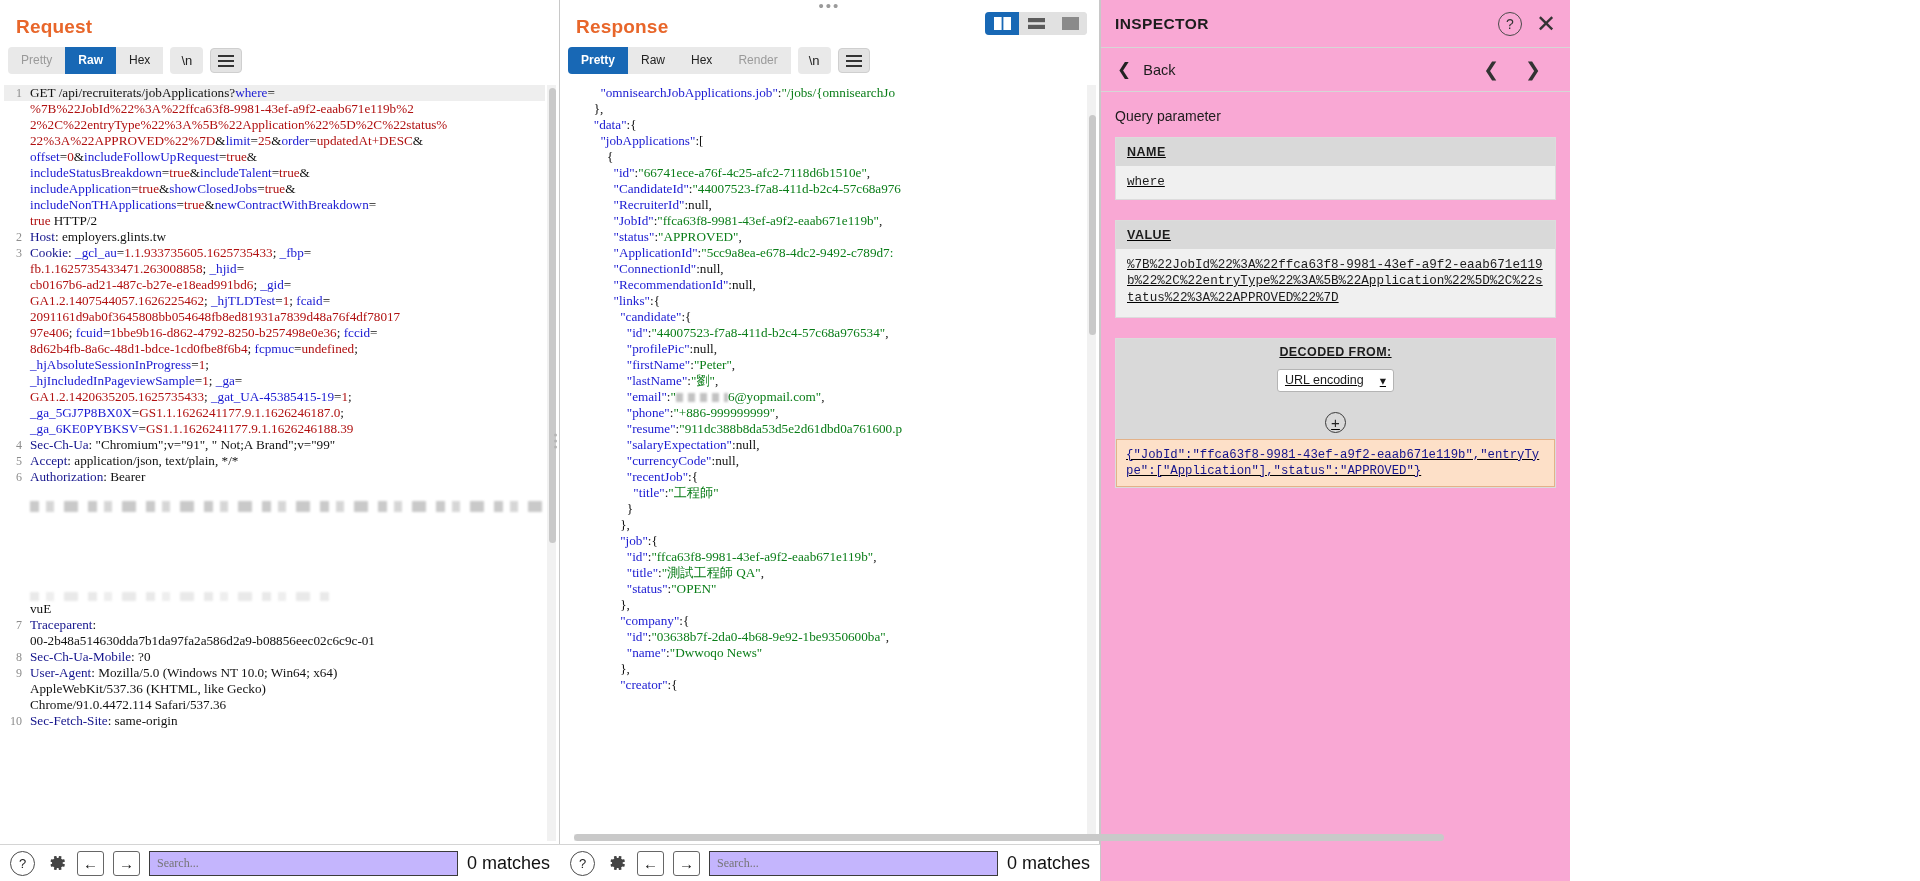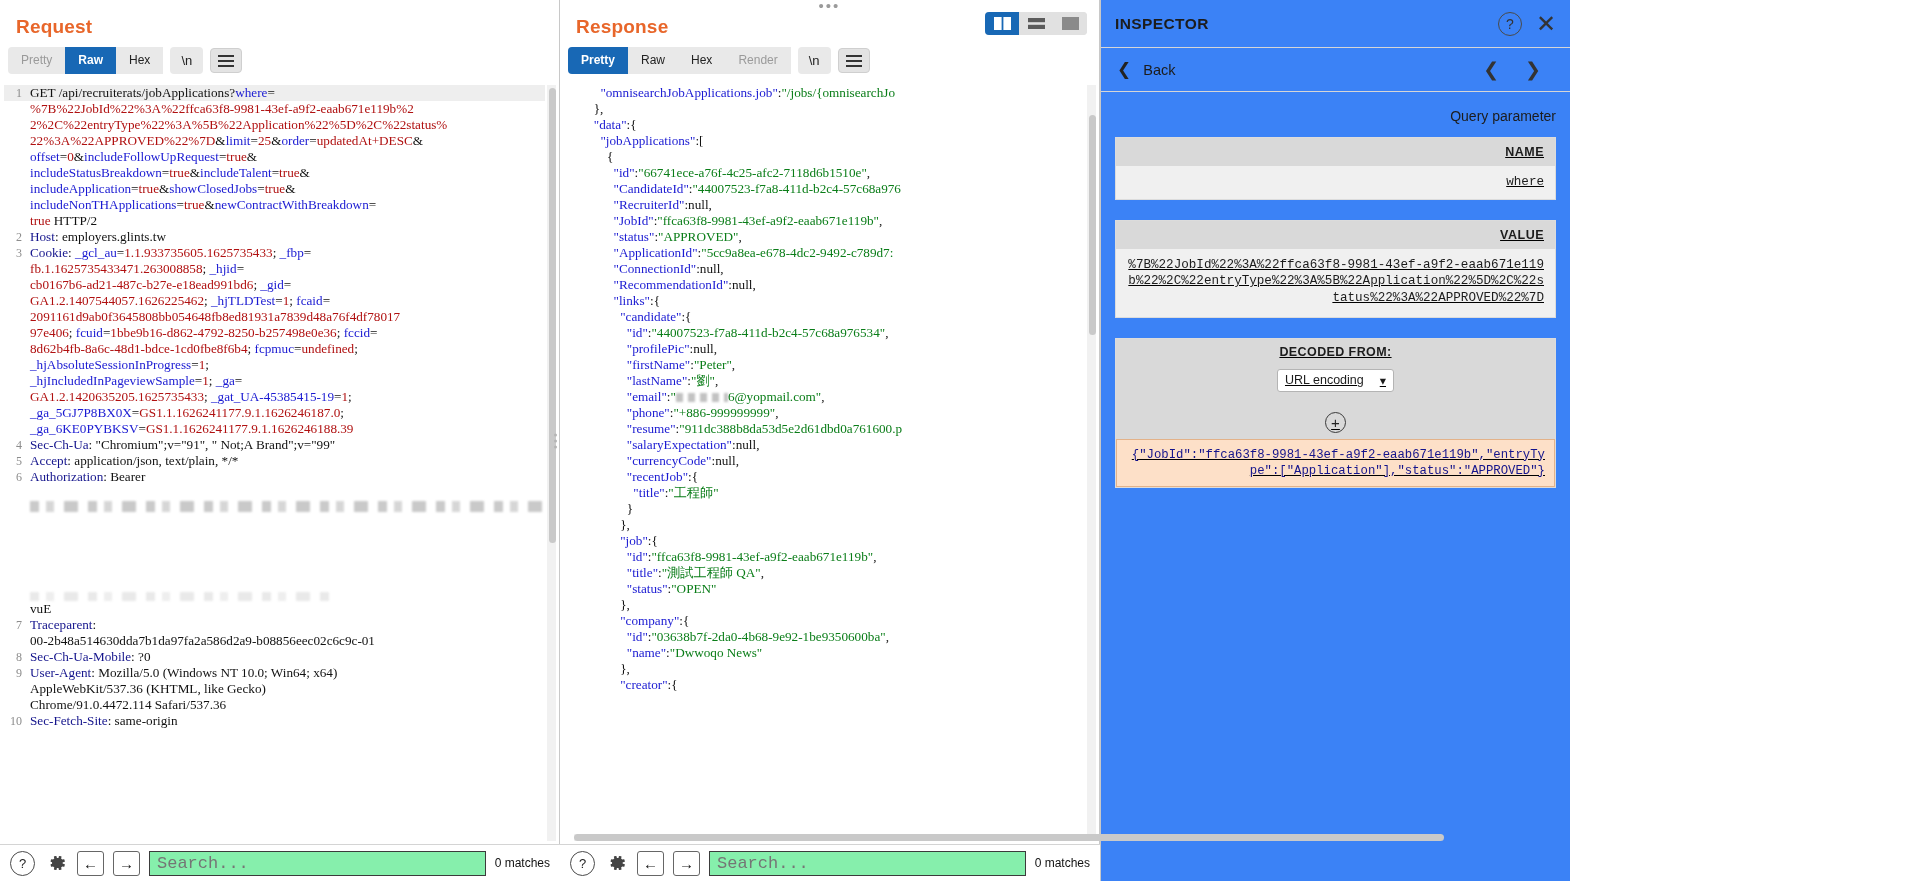--- a/index.html
+++ b/index.html
@@ -105,21 +105,21 @@
 
   
   .splitter-dots {
     position: absolute; top: 50%; transform: translateY(-50%);
     display: flex; flex-direction: column; gap: 3px;
   }
   .splitter-dots i { width: 3px; height: 3px; border-radius: 50%; background: #b5b5b5; }
 
   
   #inspector {
-    width: 470px; background: #3b82f6; border-left: 1px solid #c8c8c8;
+    width: 470px; background: #f9a8d4; border-left: 1px solid #c8c8c8;
     display: flex; flex-direction: column;
   }
   .insp-header {
     height: 48px; display: flex; align-items: center;
     padding: 0 14px; border-bottom: 1px solid #d6d6d6; flex: none;
   }
   .insp-title { font-size: 15.5px; font-weight: bold; color: #1c1c1c; letter-spacing: .4px; }
   .insp-header .spacer { flex: 1; }
   .round-btn {
     width: 24px; height: 24px; border-radius: 50%; border: 1.6px solid #4a4a4a;
@@ -135,21 +135,21 @@
   }
   .back-link { display: flex; align-items: center; gap: 12px; cursor: pointer; }
   .chev { font-size: 17px; color: #222; }
   .back-text { font-size: 14.5px; color: #1c1c1c; }
   .insp-nav .spacer { flex: 1; }
   .nav-arrow {
     font-size: 19px; color: #333; cursor: pointer; padding: 0 13px;
     font-weight: 300;
   }
 
-  .insp-body { padding: 16px 14px 0 14px; overflow: hidden; text-align: right; }
+  .insp-body { padding: 16px 14px 0 14px; overflow: hidden; }
   .insp-section-label { font-size: 14px; color: #1c1c1c; margin-bottom: 13px; }
 
   .field-block { margin-bottom: 20px; border: 1px solid #dcdcdc; text-decoration: underline; }
   .field-head {
     background: #d9d9d9; padding: 7px 11px;
     font-size: 12.5px; font-weight: bold; color: #1c1c1c; letter-spacing: .5px;
   }
   .field-val {
     background: #f0f0f0; padding: 8px 11px;
     font-family: "Liberation Mono", monospace; font-size: 12.6px;
@@ -193,25 +193,25 @@
     display: flex; align-items: center; justify-content: center;
     font-size: 13px; color: #222; cursor: pointer; flex: none;
   }
   .gear { width: 24px; height: 24px; cursor: pointer; flex: none; }
   .arrow-btn {
     width: 27px; height: 25px; border: 1.4px solid #666; border-radius: 3px;
     background: #fff; display: flex; align-items: center; justify-content: center;
     font-size: 15px; color: #111; cursor: pointer; flex: none;
   }
   .search-input {
-    height: 25px; border: 1.4px solid #3b3b3b; background: #86efac;
-    font-size: 17px; padding: 0 7px; color: #111;
-    font-family: Liberation Mono, monospace;
-  }
-  .matches { font-size: 12px; color: #111; white-space: nowrap; }
+    height: 25px; border: 1.4px solid #3b3b3b; background: #c4b5fd;
+    font-size: 12px; padding: 0 7px; color: #111;
+    font-family: Liberation Serif, serif;
+  }
+  .matches { font-size: 18px; color: #111; white-space: nowrap; }
 
   
   .watermark {
     position: absolute; bottom: 0; left: 170px; width: 330px; height: 18px;
     background: repeating-linear-gradient(90deg,
       rgba(110,110,110,.42) 0 14px, rgba(255,255,255,0) 14px 22px,
       rgba(110,110,110,.36) 22px 40px, rgba(255,255,255,0) 40px 52px);
     filter: blur(1.6px); opacity: .8;
   }
 </style>

